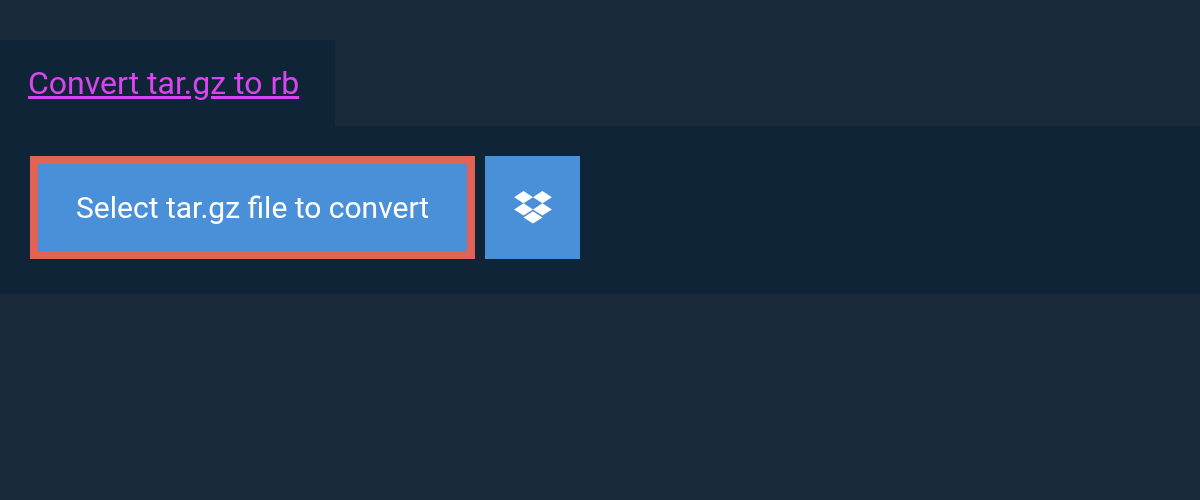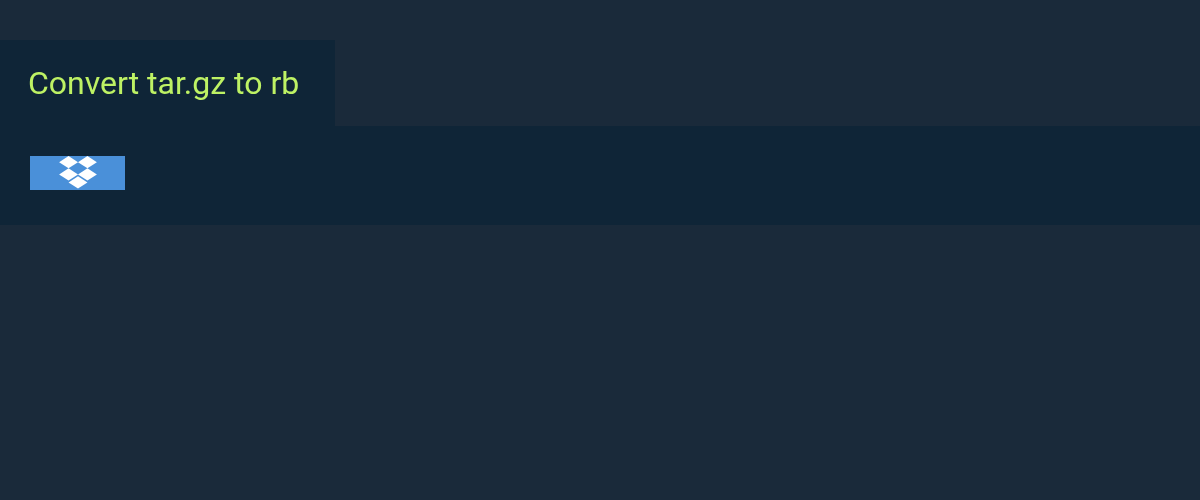--- a/index.html
+++ b/index.html
@@ -10,23 +10,24 @@
     font-family: -apple-system, BlinkMacSystemFont, "Segoe UI", Roboto, sans-serif;
     overflow: hidden;
   }
   .header-tab {
     background: #0f2537;
     display: inline-block;
     padding: 24px 36px 24px 28px;
     margin-top: 40px;
   }
   .header-tab-text {
-    color: #bef264;
+    color: #d946ef;
     font-size: 32px;
     font-weight: 400;
+    text-decoration: underline;
   }
   .upload-section {
     background: #0f2537;
     padding: 30px 30px 35px 30px;
     margin-top: 0;
   }
   .button-row {
     display: flex;
     gap: 10px;
   }
@@ -61,20 +62,23 @@
 <body>
 
 
 
 <div class="header-tab">
   <span class="header-tab-text">Convert tar.gz to rb</span>
 </div>
 
 <div class="upload-section">
   <div class="button-row">
+    <div class="select-button">
+      <span class="select-button-text">Select tar.gz file to convert</span>
+    </div>
     <div class="dropbox-button">
       <svg class="dropbox-icon" viewBox="0 0 40 36" fill="#ffffff">
         <path d="M10 0 L20 6.5 L10 13 L0 6.5 Z"></path>
         <path d="M30 0 L40 6.5 L30 13 L20 6.5 Z"></path>
         <path d="M10 13 L20 19.5 L10 26 L0 19.5 Z"></path>
         <path d="M30 13 L40 19.5 L30 26 L20 19.5 Z"></path>
         <path d="M20 21.5 L30 28 L20 34.5 L10 28 Z"></path>
       </svg>
     </div>
   </div>

